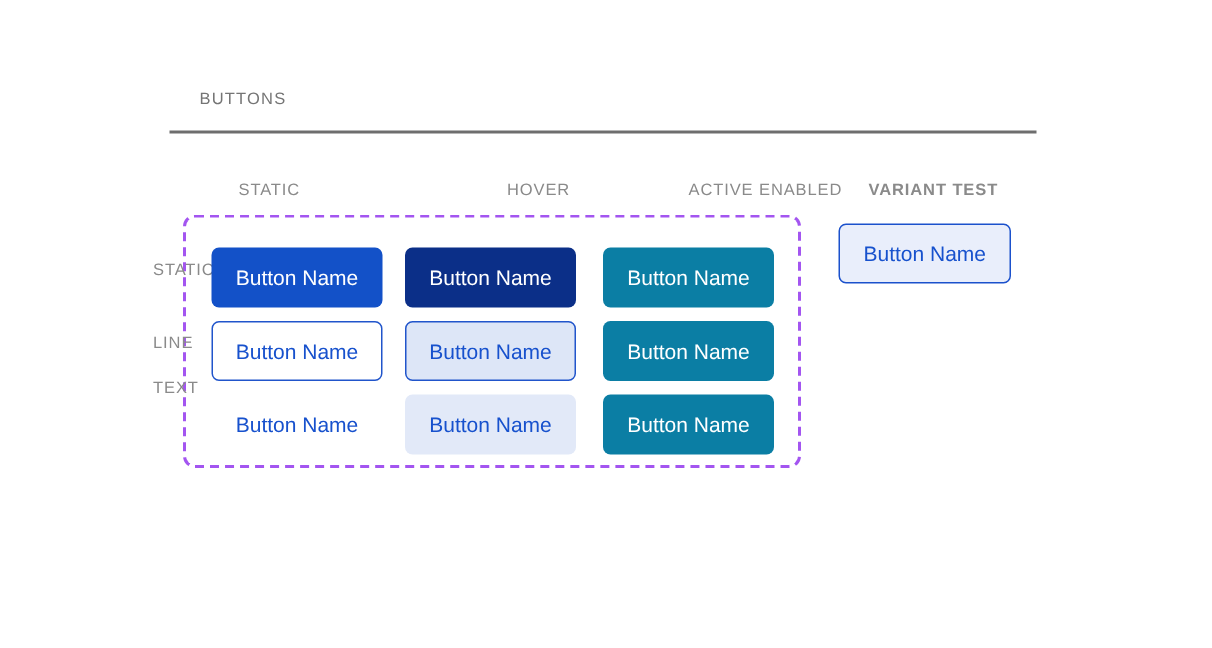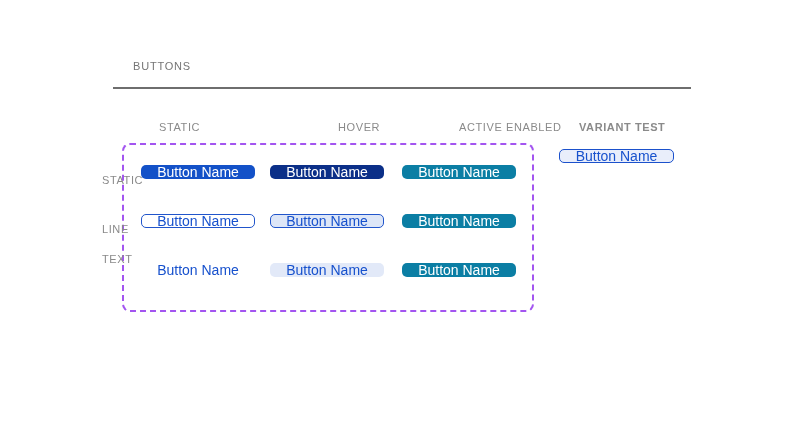--- a/index.html
+++ b/index.html
@@ -36,21 +36,21 @@
 
   
   .selection-boundary{
     left:122px;top:143px;width:412px;height:169px;
     border:2px dashed #a355f0;border-radius:8px;
     box-sizing:border-box;
   }
 
   
   .btn{
-    width:114px;height:14px;border-radius:5px;
+    width:114px;height:40px;border-radius:5px;
     display:flex;align-items:center;justify-content:center;
     font-size:14px;font-weight:500;line-height:1;
     box-sizing:border-box;border:none;padding:0;cursor:pointer;
     font-family:"Liberation Sans", sans-serif;
     white-space:nowrap;
   }
   .r1{top:165px;} .r2{top:214px;} .r3{top:263px;}
   .c1{left:141px;} .c2{left:270px;} .c3{left:402px;}
 
   .btn-solid-static {background:#1351c8;color:#ffffff;}

